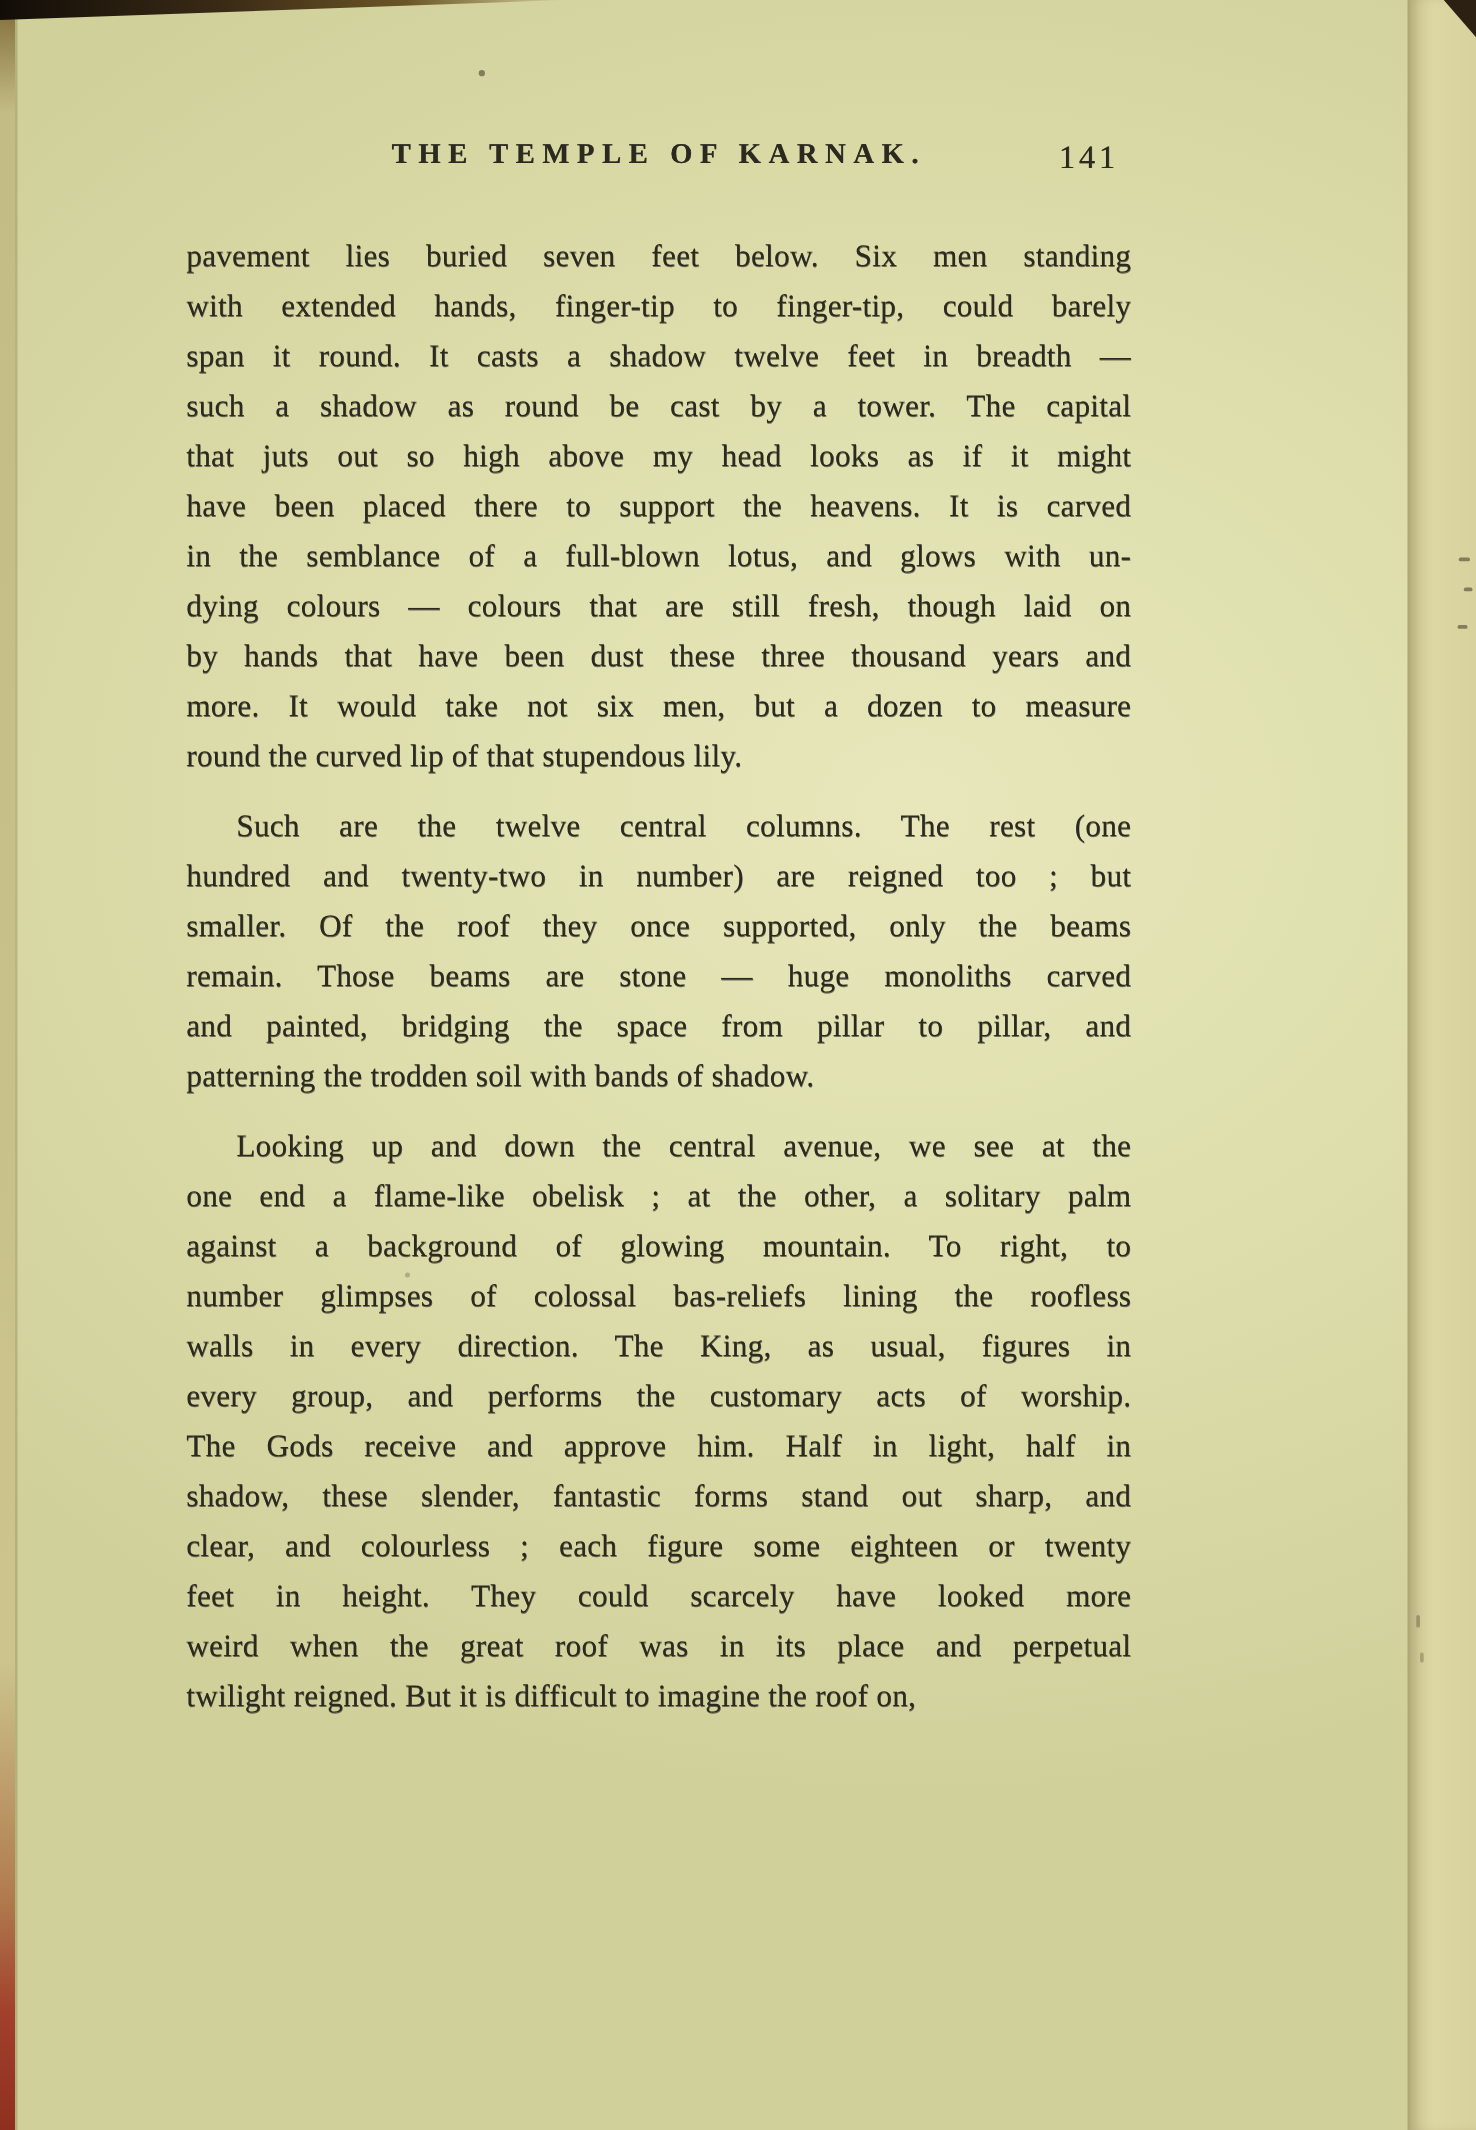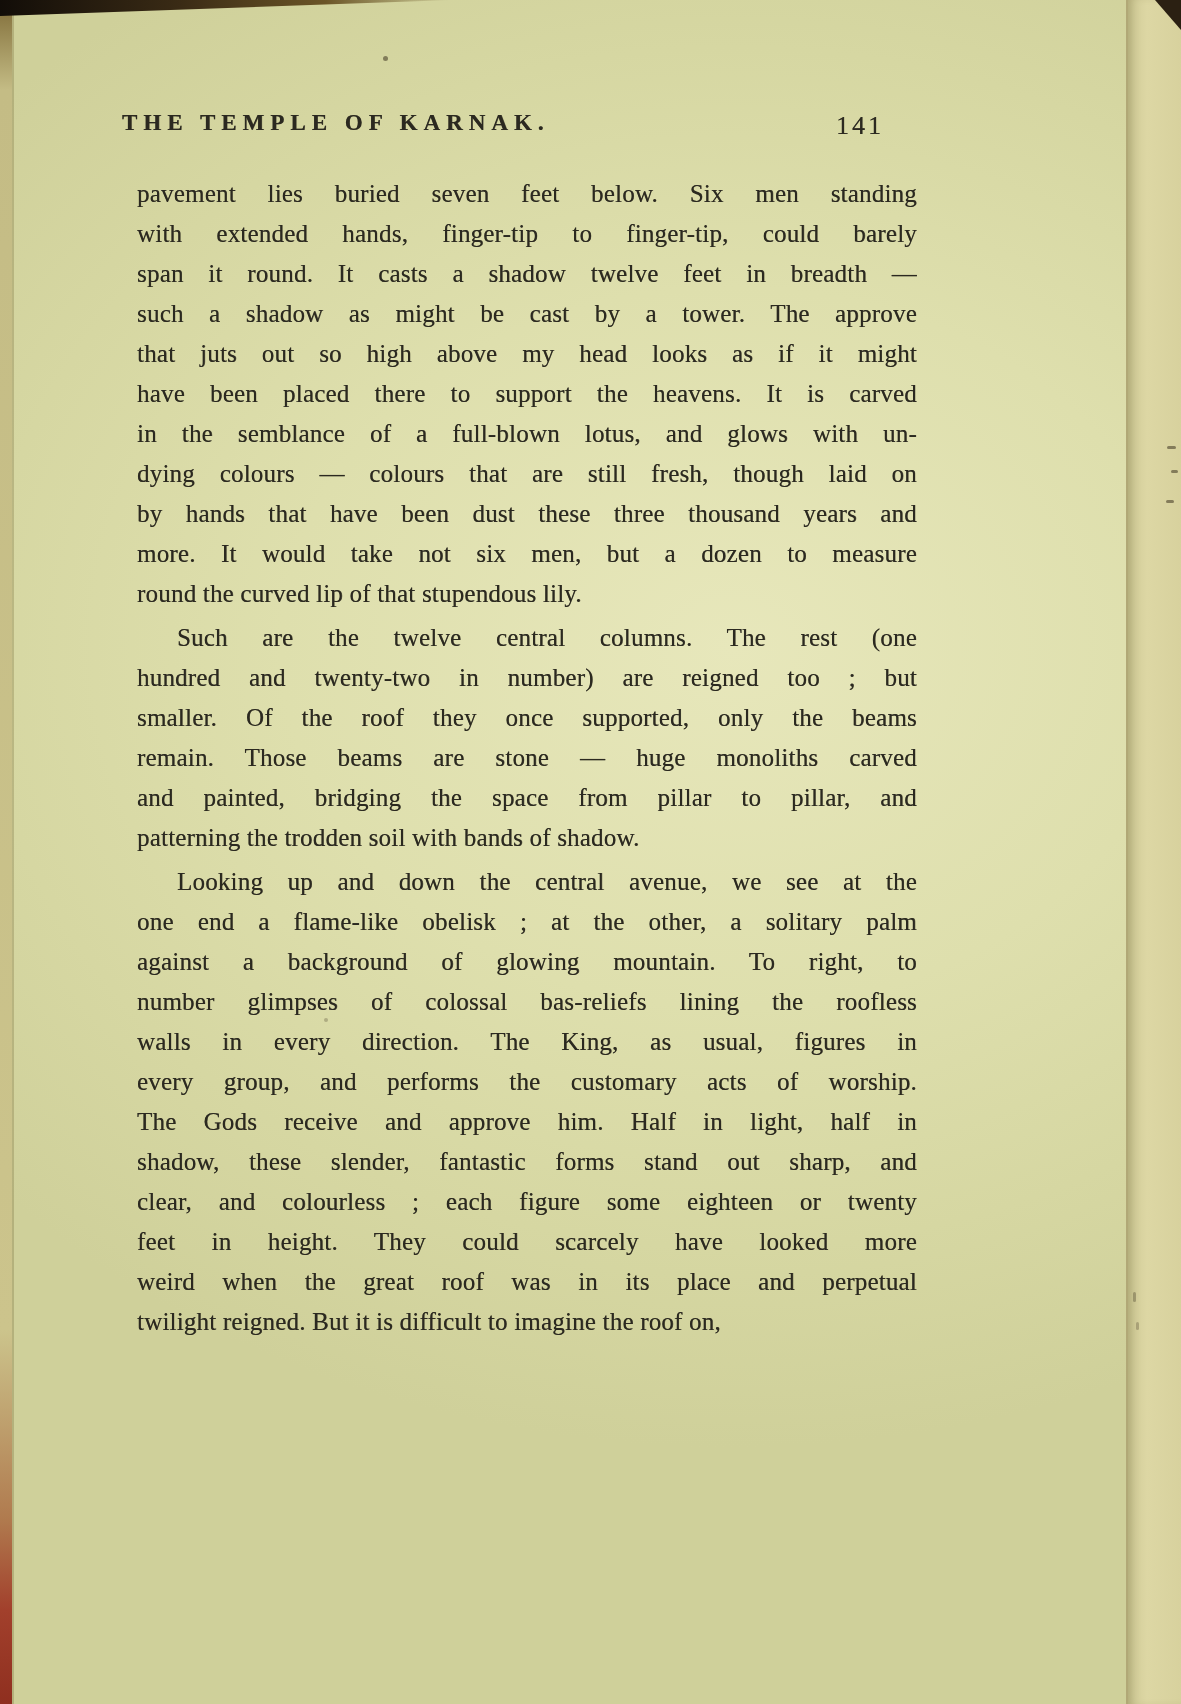--- a/index.html
+++ b/index.html
@@ -33,38 +33,39 @@
     position:absolute;left:0;top:0;bottom:0;width:12px;
     background:linear-gradient(to bottom,#7e6a36 0,#c4bc85 90px,#ccc48c 1330px,#b07a4e 1520px,#a2402c 1610px,#8f2f1f 100%);
   }
   .fold-line{
     position:absolute;left:12px;top:0;bottom:0;width:2px;
     background:rgba(110,98,48,.28);
   }
   .speck{position:absolute;background:rgba(62,52,32,.55);border-radius:50%;}
   
   .header{
-    position:absolute;left:122px;top:110px;width:788px;height:34px;
+    position:absolute;left:133px;top:110px;width:788px;height:34px;
+    text-align:center;
   }
   .running-title{
     font-size:23px;font-weight:700;letter-spacing:6px;
     text-shadow:.3px .3px .5px rgba(35,32,22,.65);
     white-space:nowrap;
   }
   .page-number{
     position:absolute;right:26px;top:1px;
     font-size:26px;font-weight:400;letter-spacing:3px;
     text-shadow:.3px .3px .5px rgba(35,32,22,.65);
   }
   .body{
     position:absolute;left:133px;top:170px;width:788px;
     font-size:25px;line-height:40px;letter-spacing:.2px;
     text-shadow:.3px .3px .4px rgba(35,32,22,.6);
   }
-  .para{margin:4px;}
+  .para{margin:16px;}
   .line{
     text-align:justify;
     -moz-text-align-last:justify;
     text-align-last:justify;
     white-space:normal;
     height:40px;overflow:hidden;
   }
   .line.last{
     -moz-text-align-last:left;
     text-align-last:left;
@@ -93,21 +94,21 @@
   <div class="header">
     <span class="running-title">THE TEMPLE OF KARNAK.</span>
     <span class="page-number">141</span>
   </div>
 
   <div class="body">
       <div class="para">
         <div class="line">pavement lies buried seven feet below.  Six men standing</div>
         <div class="line">with extended hands, finger-tip to finger-tip, could barely</div>
         <div class="line">span it round.  It casts a shadow twelve feet in breadth —</div>
-        <div class="line">such a shadow as might be cast by a tower.  The approve</div>
+        <div class="line">such a shadow as round be cast by a tower.  The capital</div>
         <div class="line">that juts out so high above my head looks as if it might</div>
         <div class="line">have been placed there to support the heavens.  It is carved</div>
         <div class="line">in the semblance of a full-blown lotus, and glows with un-</div>
         <div class="line">dying colours — colours that are still fresh, though laid on</div>
         <div class="line">by hands that have been dust these three thousand years and</div>
         <div class="line">more.  It would take not six men, but a dozen to measure</div>
         <div class="line last">round the curved lip of that stupendous lily.</div>
       </div>
       <div class="para indent">
         <div class="line">Such are the twelve central columns.  The rest (one</div>

